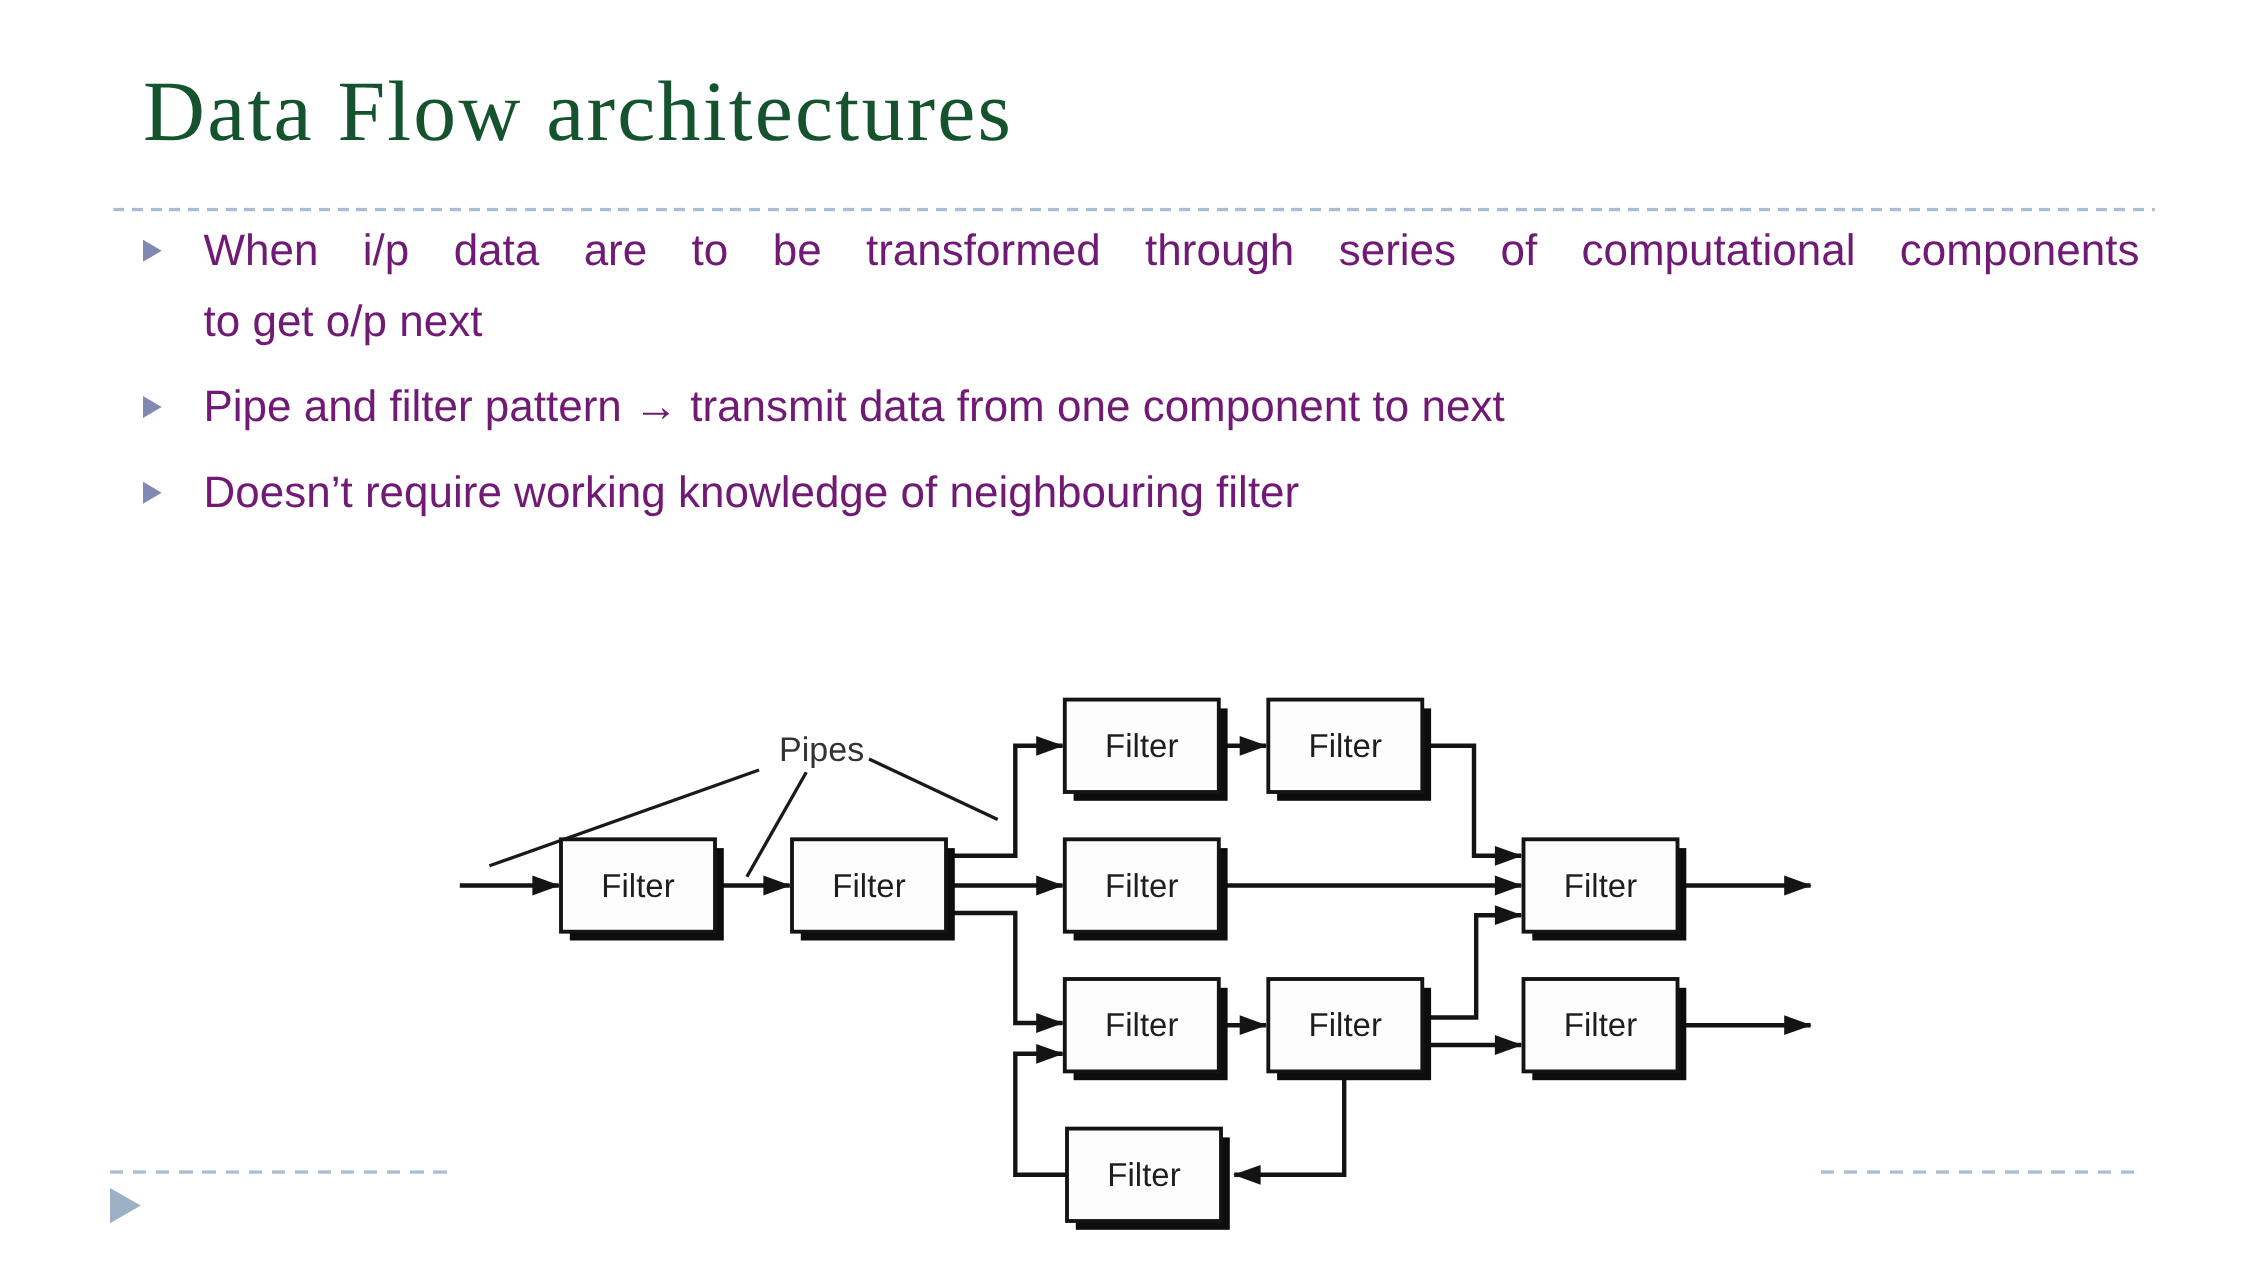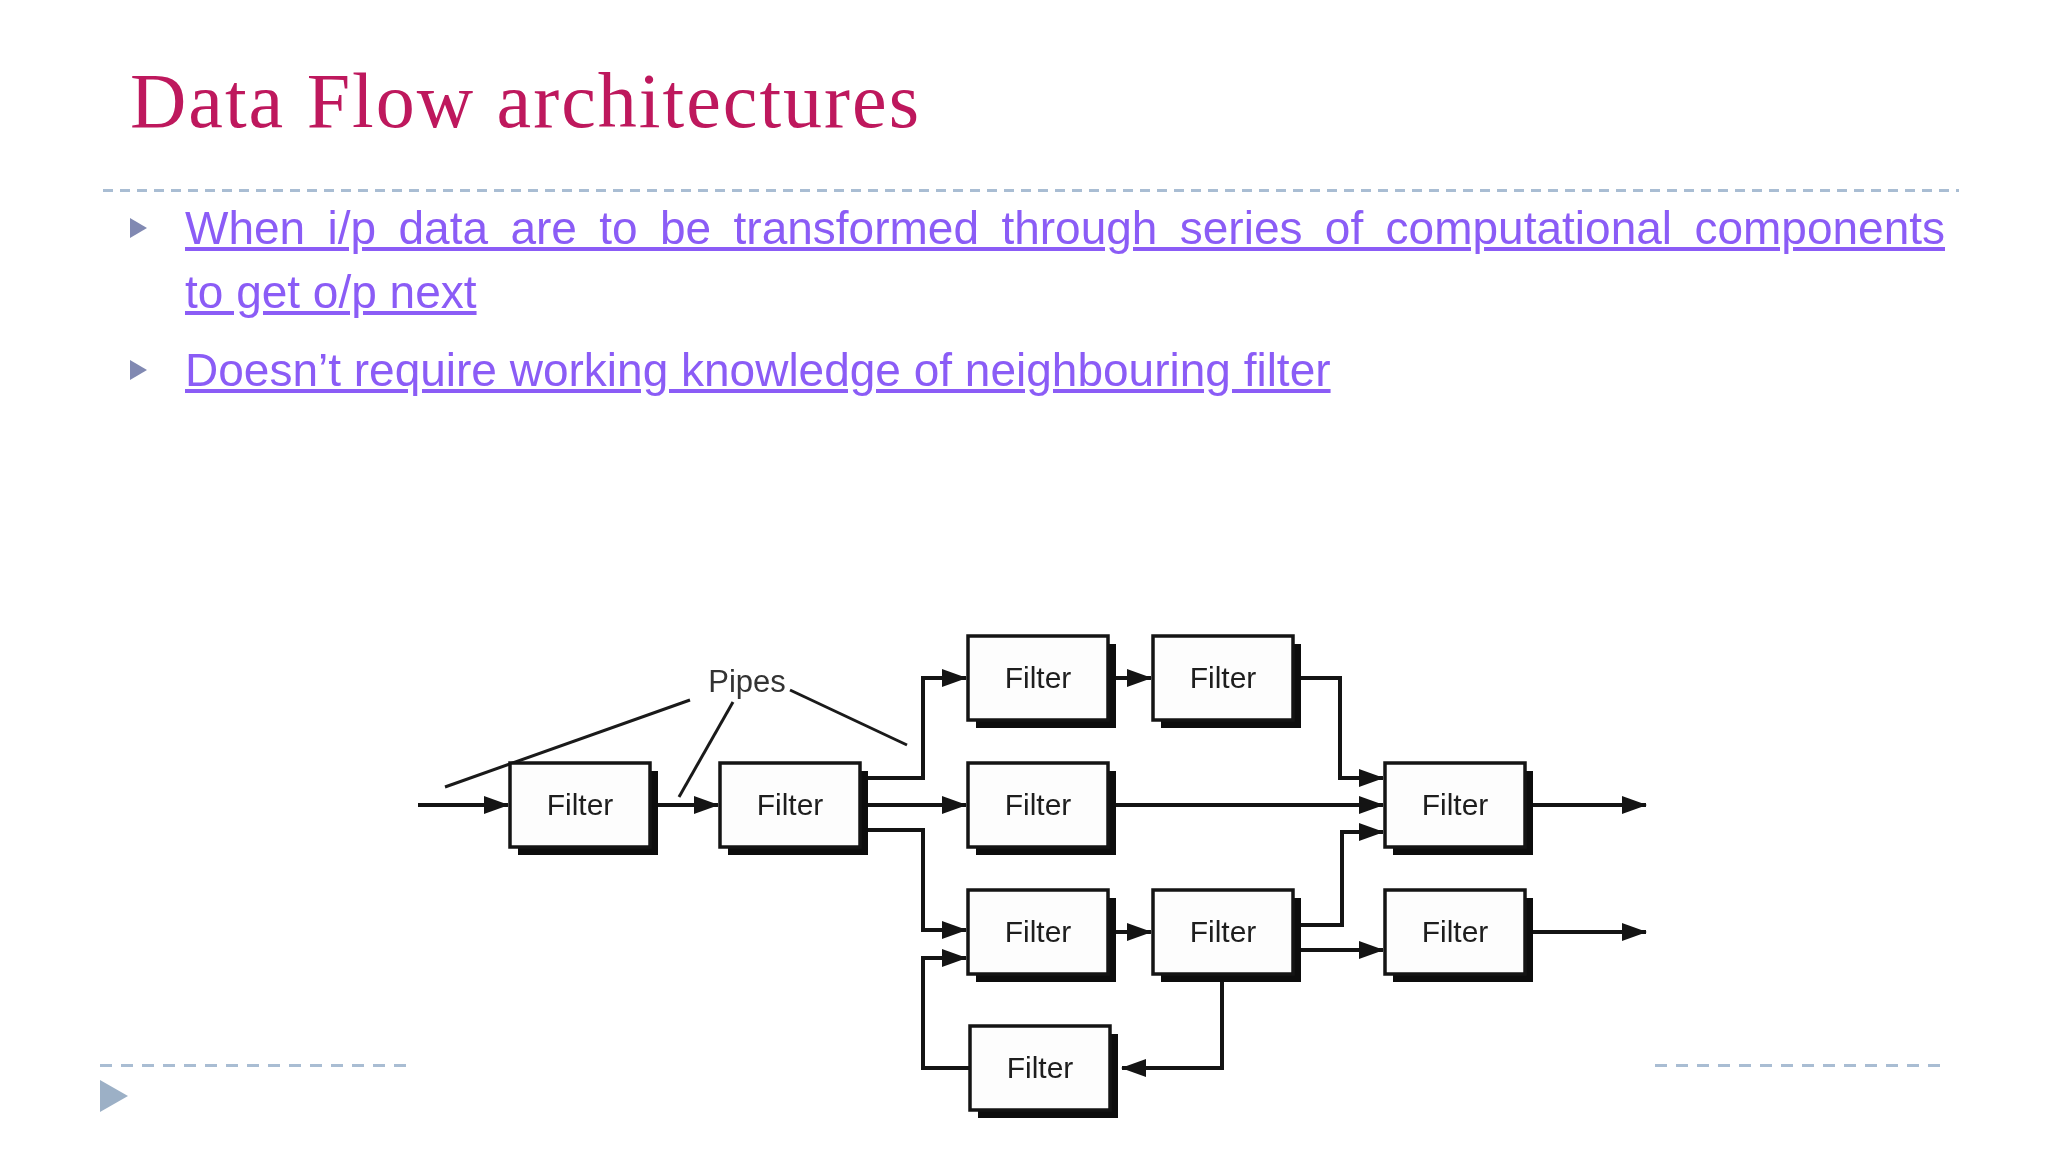--- a/index.html
+++ b/index.html
@@ -7,36 +7,35 @@
     width:2048px; height:1152px;
     background:#ffffff;
     font-family:"Liberation Sans", sans-serif;
     position:relative;
     overflow:hidden;
   }
   .title {
     position:absolute; left:130px; top:62px;
     font-family:"Liberation Serif", serif;
     font-size:78px; line-height:1;
-    color:#be185d; letter-spacing:2px;
+    color:#14532d; letter-spacing:2px;
     white-space:nowrap;
   }
   .divider {
     position:absolute; left:103px; top:189px; width:1856px; height:3px;
     background:repeating-linear-gradient(90deg,#a9bdd3 0 10px, transparent 10px 17px);
   }
   .bullets {
     position:absolute; left:128px; top:196px; width:1820px;
     list-style:none; margin:0; padding:0;
   }
   .bullet {
     position:relative; padding-left:57px;
-    font-size:46px; line-height:64px; color:#8b5cf6;
+    font-size:40px; line-height:64px; color:#701a75;
     margin:0 0 14px 0;
-    text-decoration:underline;
   }
   .marker {
     position:absolute; left:2px; top:22px; width:0; height:0;
     border-left:17px solid #8189b2;
     border-top:10px solid transparent;
     border-bottom:10px solid transparent;
   }
   .bl { width:1760px; }
   .bl.just { text-align:justify; text-align-last:justify; }
   .diagram-svg { position:absolute; left:0; top:0; }
@@ -70,20 +69,24 @@
 
 <div class="title">Data Flow architectures</div>
 
 <div class="divider"></div>
 
 <ul class="bullets">
   <li class="bullet">
     <span class="marker"></span>
     <div class="bl just">When i/p data are to be transformed through series of computational components</div>
     <div class="bl">to get o/p next</div>
+  </li>
+  <li class="bullet">
+    <span class="marker"></span>
+    <div class="bl">Pipe and filter pattern → transmit data from one component to next</div>
   </li>
   <li class="bullet">
     <span class="marker"></span>
     <div class="bl">Doesn’t require working knowledge of neighbouring filter</div>
   </li>
 </ul>
 
 <svg class="diagram-svg" width="2048" height="1152" viewBox="0 0 2048 1152">
   <defs>
     <marker id="ah" markerUnits="userSpaceOnUse" markerWidth="30" markerHeight="22" refX="25" refY="11" orient="auto">

